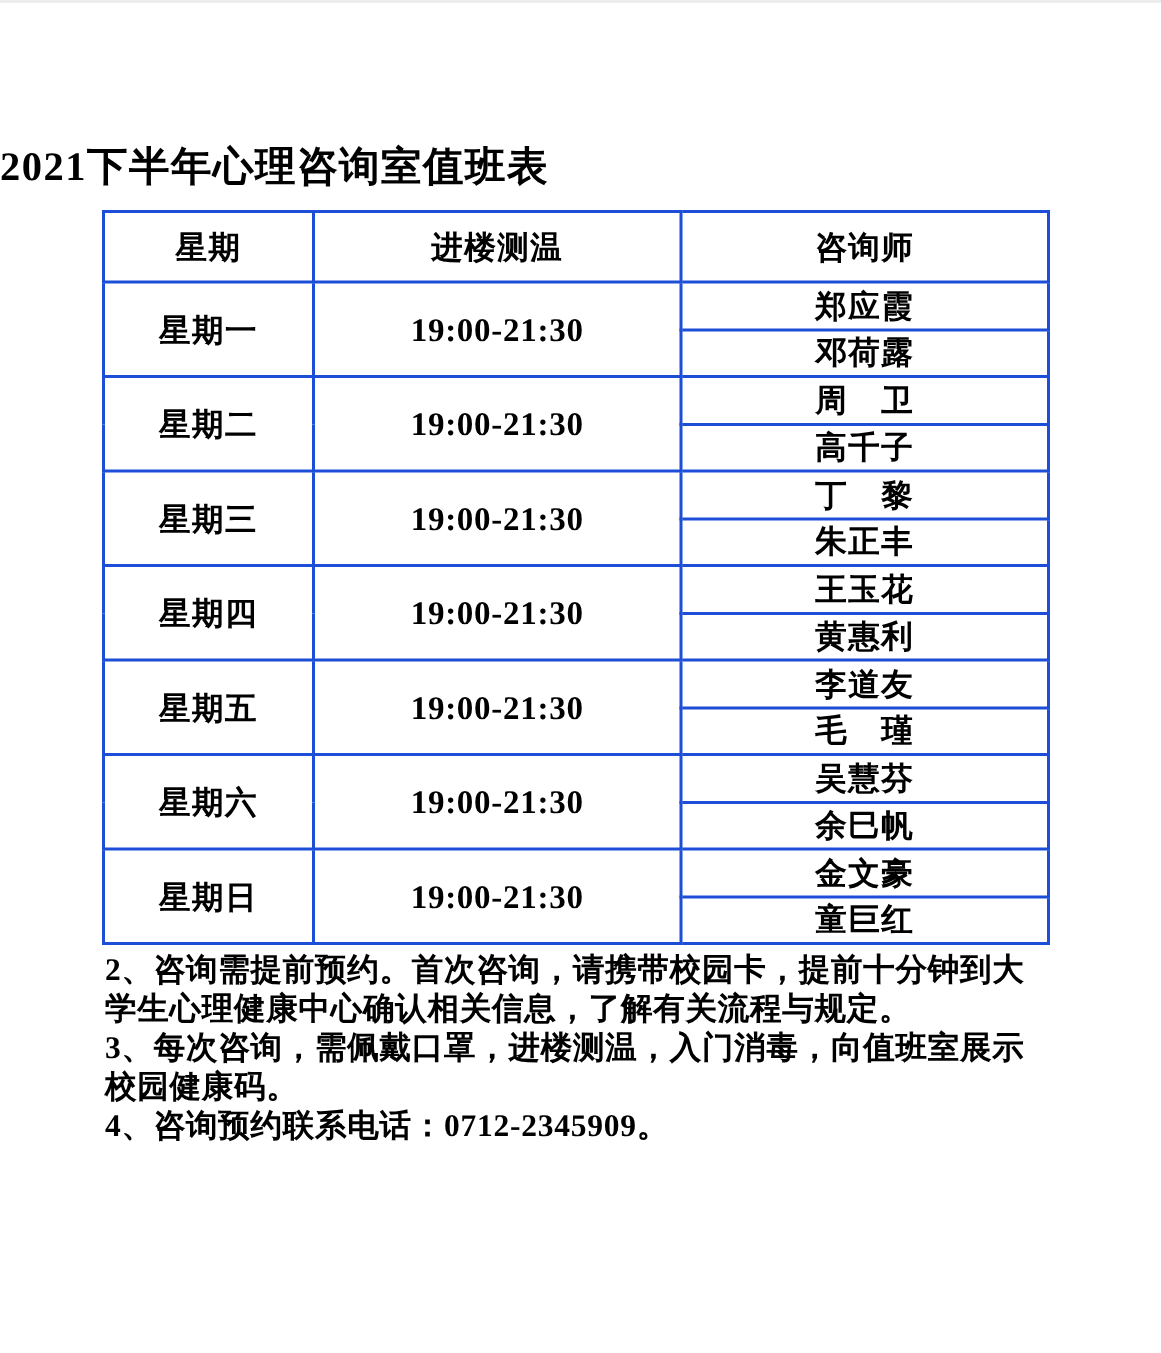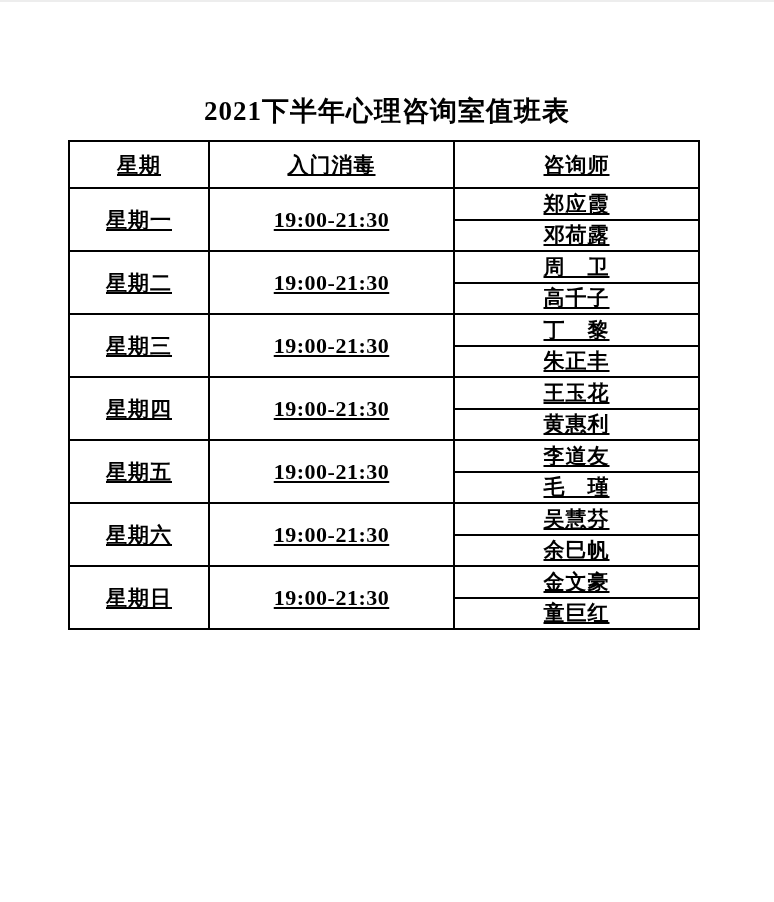--- a/index.html
+++ b/index.html
@@ -20,42 +20,41 @@
     top: 0; left: 0;
     width: 774px;
     height: 2px;
     background: #ededed;
   }
   .doc {
     padding-top: 96px;
   }
   .doc-title {
     margin: 0 0 14px 0;
-    text-align: center;
+    text-align: left;
     font-size: 27px;
     font-weight: 700;
     letter-spacing: 1px;
     line-height: 30px;
   }
   table.duty {
     margin-left: 68px;
     border-collapse: collapse;
     table-layout: fixed;
     width: 630px;
   }
   table.duty col.c-day  { width: 140px; }
   table.duty col.c-time { width: 245px; }
   table.duty col.c-coun { width: 245px; }
   table.duty th,
   table.duty td {
-    border: 2px solid #000000;
+    border: 2px solid #1d4ed8;
     padding: 0;
     text-align: center;
     vertical-align: middle;
-    text-decoration: underline;
   }
   table.duty th {
     height: 45px;
     font-size: 21px;
     font-weight: 700;
     letter-spacing: 1px;
   }
   table.duty tr.sub { height: 31.5px; }
   td.day {
     font-size: 21px;
@@ -94,21 +93,21 @@
 
   <table class="duty">
     <colgroup>
       <col class="c-day">
         <col class="c-time">
         <col class="c-coun">
     </colgroup>
     <tbody>
         <tr>
       <th>星期</th>
-      <th>入门消毒</th>
+      <th>进楼测温</th>
       <th>咨询师</th>
     </tr>
 
     <tr class="sub">
       <td class="day" rowspan="2">星期一</td>
       <td class="time" rowspan="2">19:00-21:30</td>
       <td class="name">郑应霞</td>
     </tr>
     <tr class="sub">
       <td class="name">邓荷露</td>
@@ -164,15 +163,20 @@
       <td class="time" rowspan="2">19:00-21:30</td>
       <td class="name">金文豪</td>
     </tr>
     <tr class="sub">
       <td class="name">童巨红</td>
     </tr>
   </tbody>
     </table>
 
   <div class="notes">
+    <div>2、咨询需提前预约。首次咨询，请携带校园卡，提前十分钟到大</div>
+    <div>学生心理健康中心确认相关信息，了解有关流程与规定。</div>
+    <div>3、每次咨询，需佩戴口罩，进楼测温，入门消毒，向值班室展示</div>
+    <div>校园健康码。</div>
+    <div>4、咨询预约联系电话：0712-2345909。</div>
   </div>
 
 </div>
 
 </body></html>

